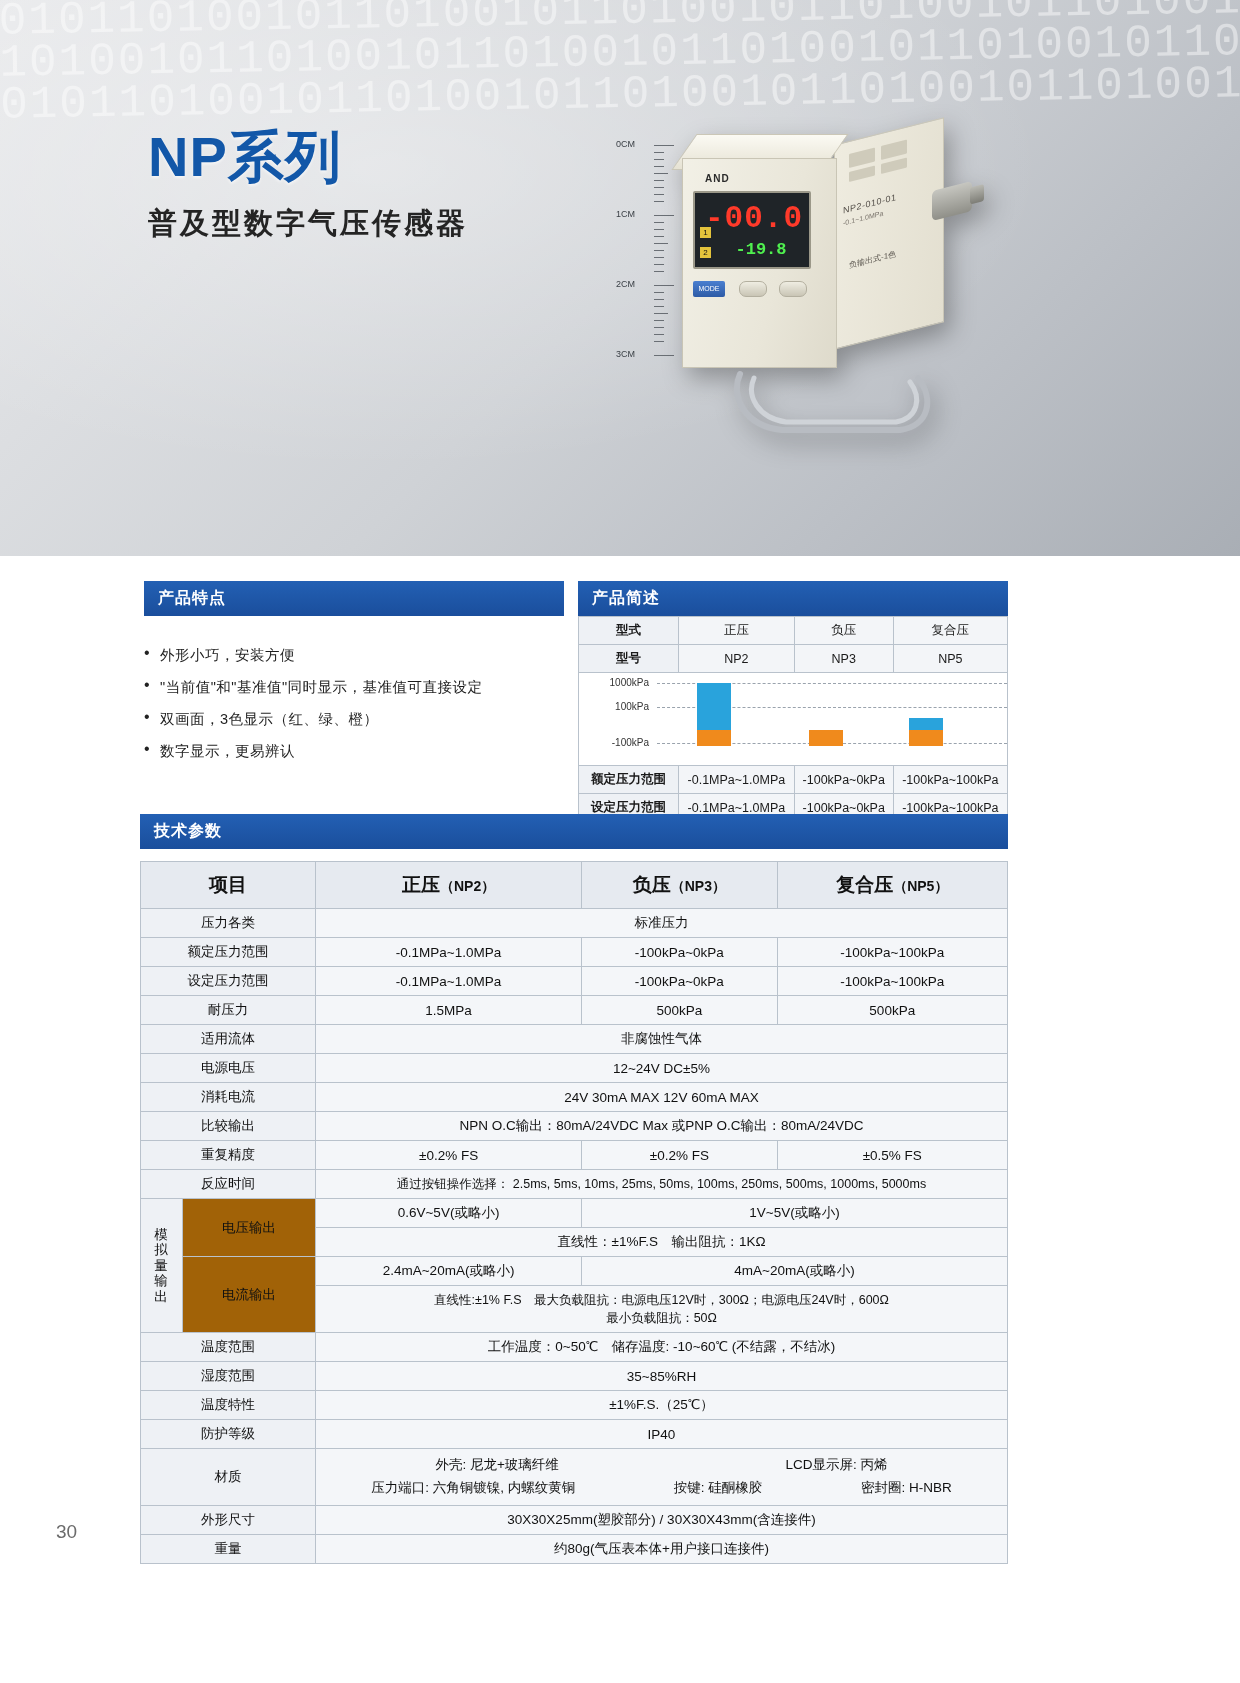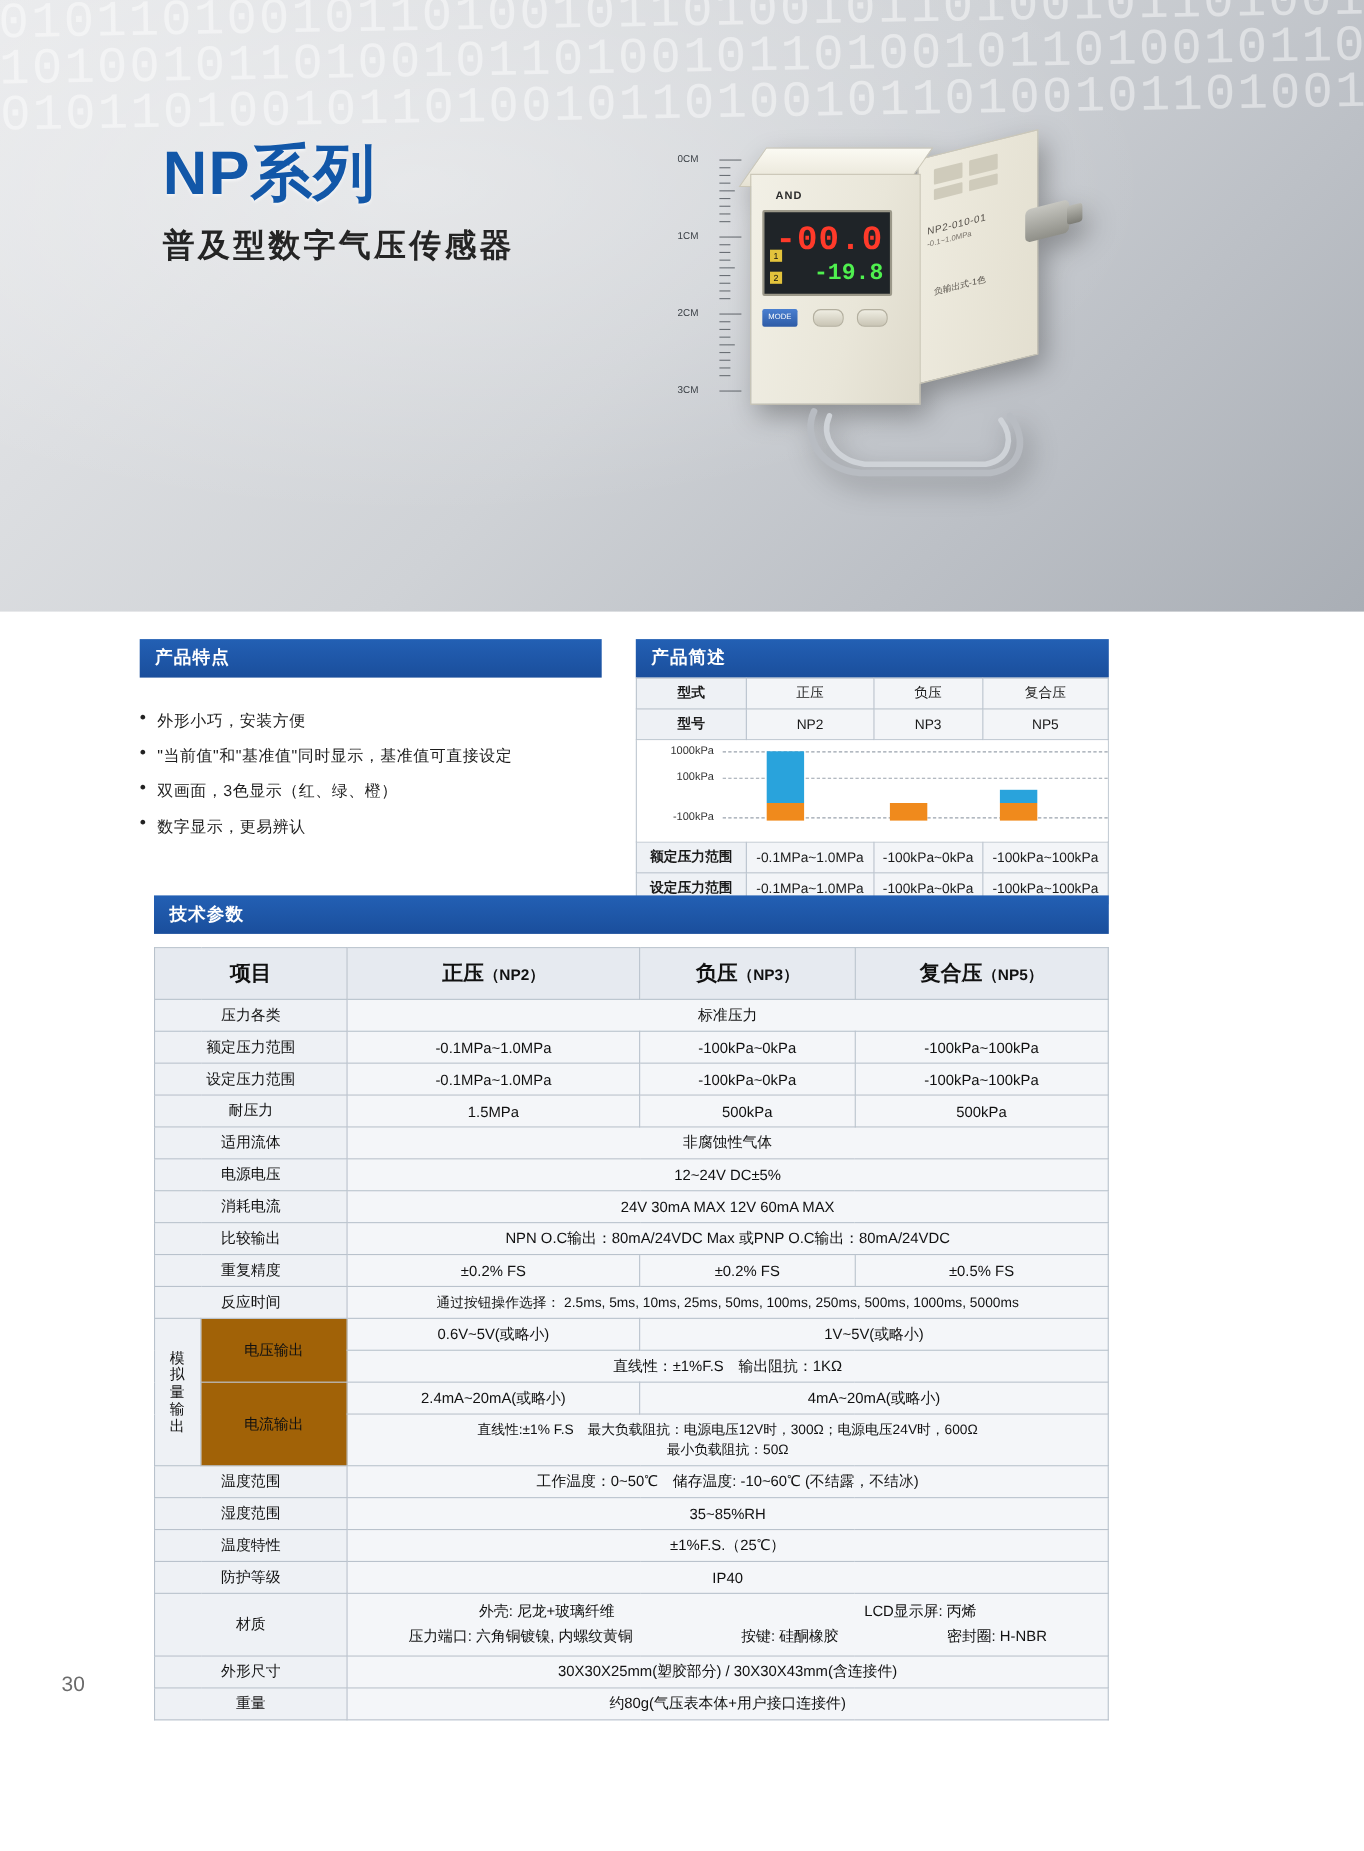--- a/index.html
+++ b/index.html
@@ -82,21 +82,21 @@
     background: #1f2428; border: 2px solid #9b9889; border-radius: 2px;
   }
   .lcd .main {
     position:absolute; left:6px; top:6px; right:6px; height:40px;
     color:#ff3a2a; font-family:"Liberation Mono", monospace; font-weight:bold;
     font-size:31px; text-align:right; letter-spacing:1px; line-height:40px;
   }
   .lcd .sub {
     position:absolute; left:24px; bottom:6px; right:6px; height:22px;
     color:#4ff04f; font-family:"Liberation Mono", monospace; font-weight:bold;
-    font-size:21px; text-align:right; line-height:22px;
+    font-size:17px; text-align:center; line-height:22px;
   }
   .lcd .ch1, .lcd .ch2 {
     position:absolute; left:5px; width:11px; height:11px; font-size:8px;
     color:#111; background:#e3c33c; text-align:center; line-height:11px;
   }
   .lcd .ch1 { bottom: 29px; }
   .lcd .ch2 { bottom: 9px; }
   .brand { position:absolute; left:28px; top:50px; font-size:10px; font-weight:bold; color:#2b2b2b; letter-spacing:1px;margin-left:12px;}
   .modelno { position:absolute; left:172px; top:70px; font-size:9px; color:#55504a; transform: skewY(-14deg); letter-spacing:0.5px;}
   .modelno2 { position:absolute; left:172px; top:84px; font-size:7px; color:#7a746c; transform: skewY(-14deg);}
@@ -116,21 +116,21 @@
   .content { position:absolute; left:0; top:556px; width:1240px; }
 
   .sect-head {
     background: linear-gradient(180deg,#2360b4,#1a4e9c);
     color:#fff; font-size:16px; font-weight:bold; padding:7px 14px;
     letter-spacing:1px;
   }
   .sect-head.wide { }
 
   .features {
-    position:absolute; left:127px; top:25px; width:420px;
+    position:absolute; left:144px; top:25px; width:420px;
   }
   .feat-list { margin-top:30px; }
   .feat-list li {
     list-style:none; font-size:14.5px; color:#1d1d1d; margin-bottom:13px;
     padding-left:16px; position:relative; letter-spacing:0.5px;
   }
   .feat-list li:before {
     content:"•"; position:absolute; left:0; top:-2px; font-size:16px; color:#222;
   }
 

